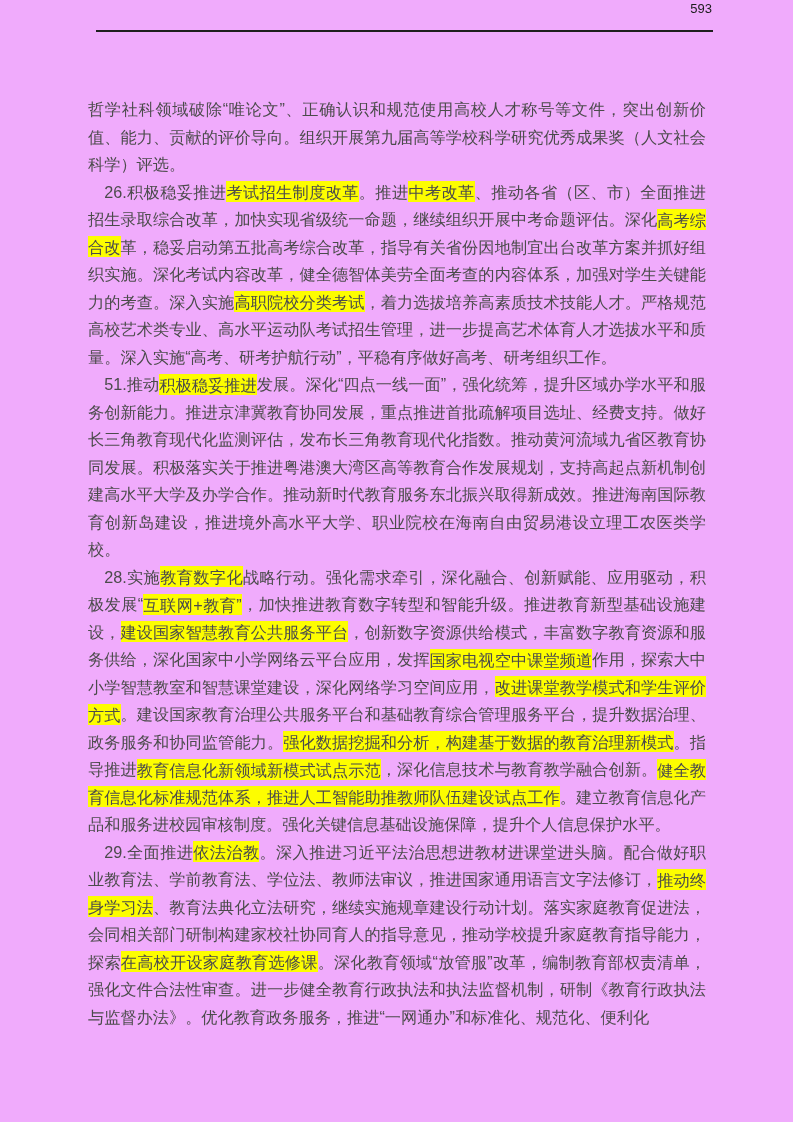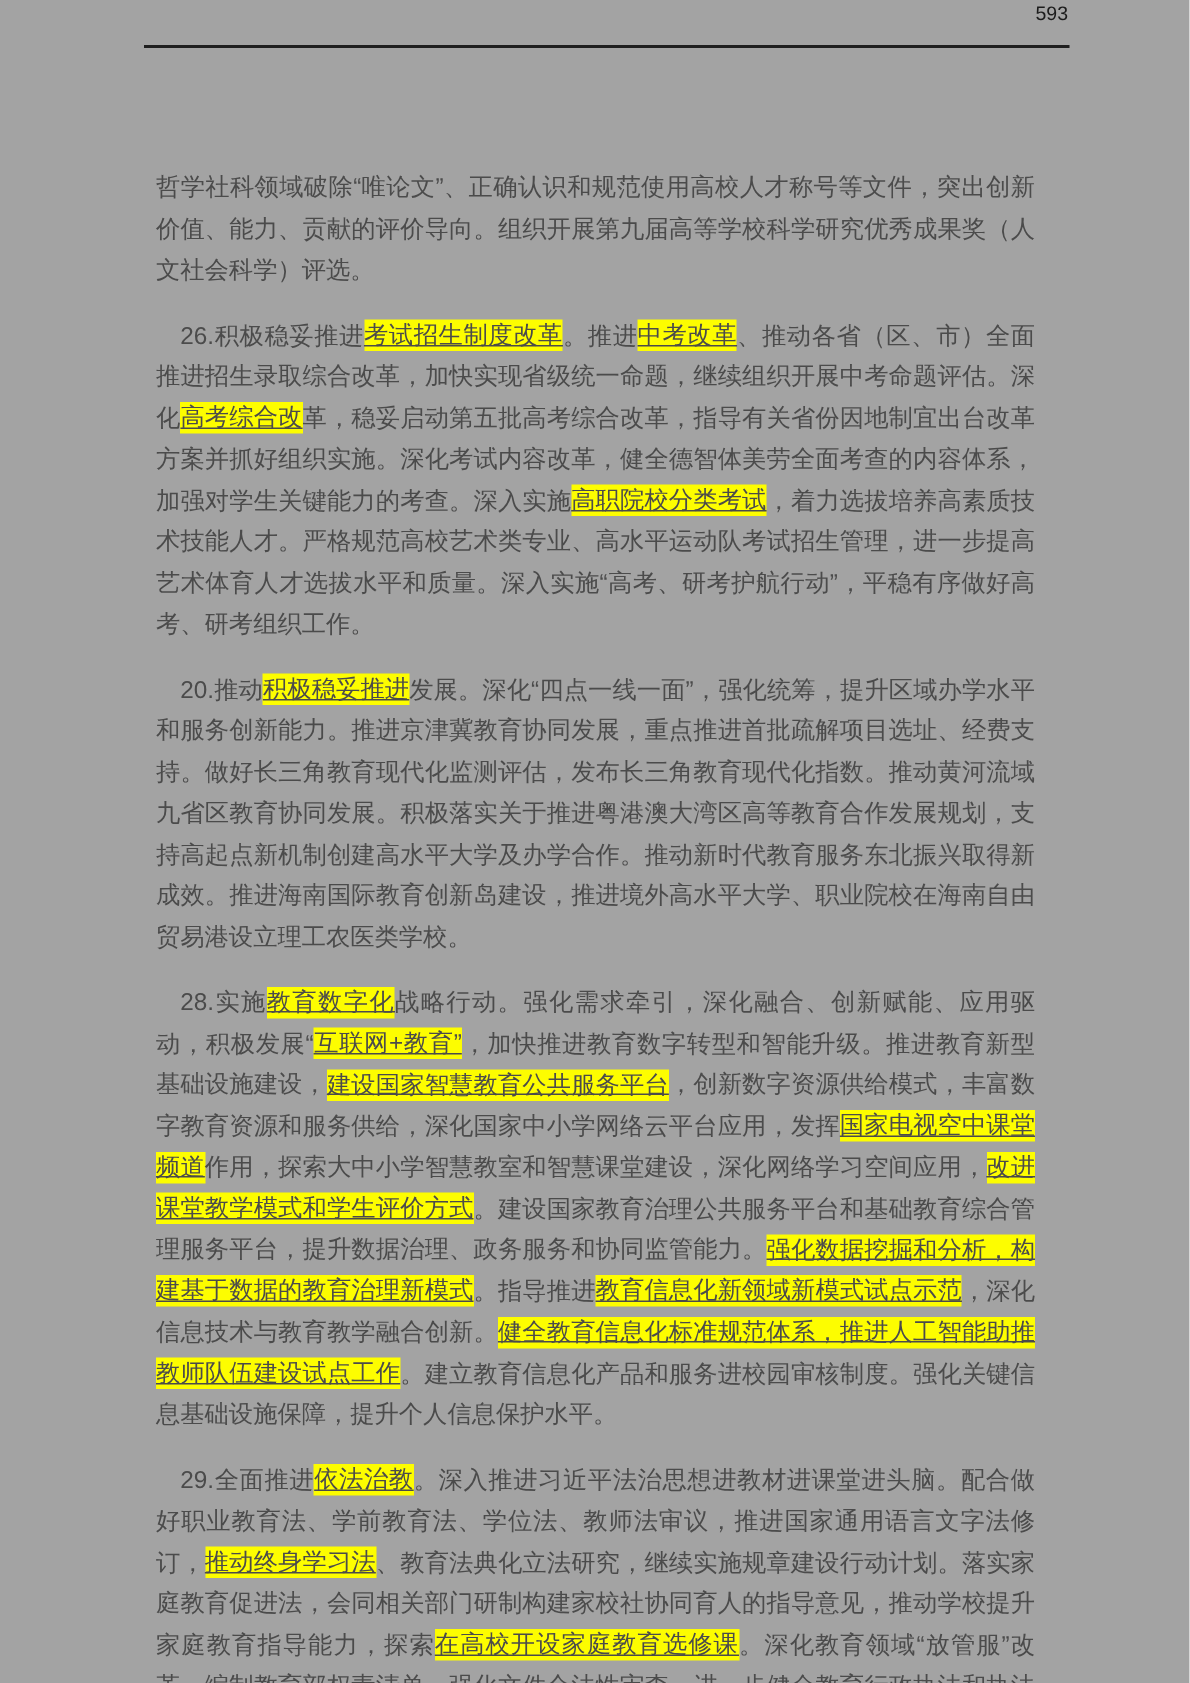--- a/index.html
+++ b/index.html
@@ -10,21 +10,21 @@
   body {
     width: 793px;
     height: 1122px;
     position: relative;
     font-family: "Liberation Sans", sans-serif;
     overflow: hidden;
   }
   .page {
     position: absolute;
     inset: 0;
-    background: #a3a3a3;
+    background: #f0abfc;
   }
   .page-number {
     position: absolute;
     top: 1px;
     right: 81px;
     font-size: 13px;
     line-height: 16px;
     color: #1c1c1c;
   }
   .header-rule {
@@ -40,39 +40,38 @@
     left: 88px;
     top: 96px;
     width: 618px;
     font-size: 16.2px;
     line-height: 27.5px;
     text-align: justify;
     text-justify: inter-character;
     color: var(--text, #4b4b4b);
   }
   p.para {
-    margin: 16px;
+    margin: 0;
     padding: 0;
   }
   p.para.indent {
     text-indent: 1em;
   }
   mark.hl {
     background: var(--highlight, #ffff00);
     color: inherit;
     padding: 1.5px 0;
-    text-decoration: underline;
   }
 </style>
 </head>
 <body>
 
 <div class="page">
   <div class="page-number">593</div>
   <div class="header-rule"></div>
   <div class="doc-body">
       <p class="para"><span>哲学社科领域破除“唯论文”、正确认识和规范使用高校人才称号等文件，突出创新价值、能力、贡献的评价导向。组织开展第九届高等学校科学研究优秀成果奖（人文社会科学）评选。</span></p>
       <p class="para indent"><span>26.积极稳妥推进</span><mark class="hl">考试招生制度改革</mark><span>。推进</span><mark class="hl">中考改革</mark><span>、推动各省（区、市）全面推进招生录取综合改革，加快实现省级统一命题，继续组织开展中考命题评估。深化</span><mark class="hl">高考综合改</mark><span>革，稳妥启动第五批高考综合改革，指导有关省份因地制宜出台改革方案并抓好组织实施。深化考试内容改革，健全德智体美劳全面考查的内容体系，加强对学生关键能力的考查。深入实施</span><mark class="hl">高职院校分类考试</mark><span>，着力选拔培养高素质技术技能人才。严格规范高校艺术类专业、高水平运动队考试招生管理，进一步提高艺术体育人才选拔水平和质量。深入实施“高考、研考护航行动”，平稳有序做好高考、研考组织工作。</span></p>
-      <p class="para indent"><span>20.推动</span><mark class="hl">积极稳妥推进</mark><span>发展。深化“四点一线一面”，强化统筹，提升区域办学水平和服务创新能力。推进京津冀教育协同发展，重点推进首批疏解项目选址、经费支持。做好长三角教育现代化监测评估，发布长三角教育现代化指数。推动黄河流域九省区教育协同发展。积极落实关于推进粤港澳大湾区高等教育合作发展规划，支持高起点新机制创建高水平大学及办学合作。推动新时代教育服务东北振兴取得新成效。推进海南国际教育创新岛建设，推进境外高水平大学、职业院校在海南自由贸易港设立理工农医类学校。</span></p>
+      <p class="para indent"><span>51.推动</span><mark class="hl">积极稳妥推进</mark><span>发展。深化“四点一线一面”，强化统筹，提升区域办学水平和服务创新能力。推进京津冀教育协同发展，重点推进首批疏解项目选址、经费支持。做好长三角教育现代化监测评估，发布长三角教育现代化指数。推动黄河流域九省区教育协同发展。积极落实关于推进粤港澳大湾区高等教育合作发展规划，支持高起点新机制创建高水平大学及办学合作。推动新时代教育服务东北振兴取得新成效。推进海南国际教育创新岛建设，推进境外高水平大学、职业院校在海南自由贸易港设立理工农医类学校。</span></p>
       <p class="para indent"><span>28.实施</span><mark class="hl">教育数字化</mark><span>战略行动。强化需求牵引，深化融合、创新赋能、应用驱动，积极发展“</span><mark class="hl">互联网+教育”</mark><span>，加快推进教育数字转型和智能升级。推进教育新型基础设施建设，</span><mark class="hl">建设国家智慧教育公共服务平台</mark><span>，创新数字资源供给模式，丰富数字教育资源和服务供给，深化国家中小学网络云平台应用，发挥</span><mark class="hl">国家电视空中课堂频道</mark><span>作用，探索大中小学智慧教室和智慧课堂建设，深化网络学习空间应用，</span><mark class="hl">改进课堂教学模式和学生评价方式</mark><span>。建设国家教育治理公共服务平台和基础教育综合管理服务平台，提升数据治理、政务服务和协同监管能力。</span><mark class="hl">强化数据挖掘和分析，构建基于数据的教育治理新模式</mark><span>。指导推进</span><mark class="hl">教育信息化新领域新模式试点示范</mark><span>，深化信息技术与教育教学融合创新。</span><mark class="hl">健全教育信息化标准规范体系，推进人工智能助推教师队伍建设试点工作</mark><span>。建立教育信息化产品和服务进校园审核制度。强化关键信息基础设施保障，提升个人信息保护水平。</span></p>
       <p class="para indent"><span>29.全面推进</span><mark class="hl">依法治教</mark><span>。深入推进习近平法治思想进教材进课堂进头脑。配合做好职业教育法、学前教育法、学位法、教师法审议，推进国家通用语言文字法修订，</span><mark class="hl">推动终身学习法</mark><span>、教育法典化立法研究，继续实施规章建设行动计划。落实家庭教育促进法，会同相关部门研制构建家校社协同育人的指导意见，推动学校提升家庭教育指导能力，探索</span><mark class="hl">在高校开设家庭教育选修课</mark><span>。深化教育领域“放管服”改革，编制教育部权责清单，强化文件合法性审查。进一步健全教育行政执法和执法监督机制，研制《教育行政执法与监督办法》。优化教育政务服务，推进“一网通办”和标准化、规范化、便利化</span></p>
     </div>
 </div>
 
 </body></html>

